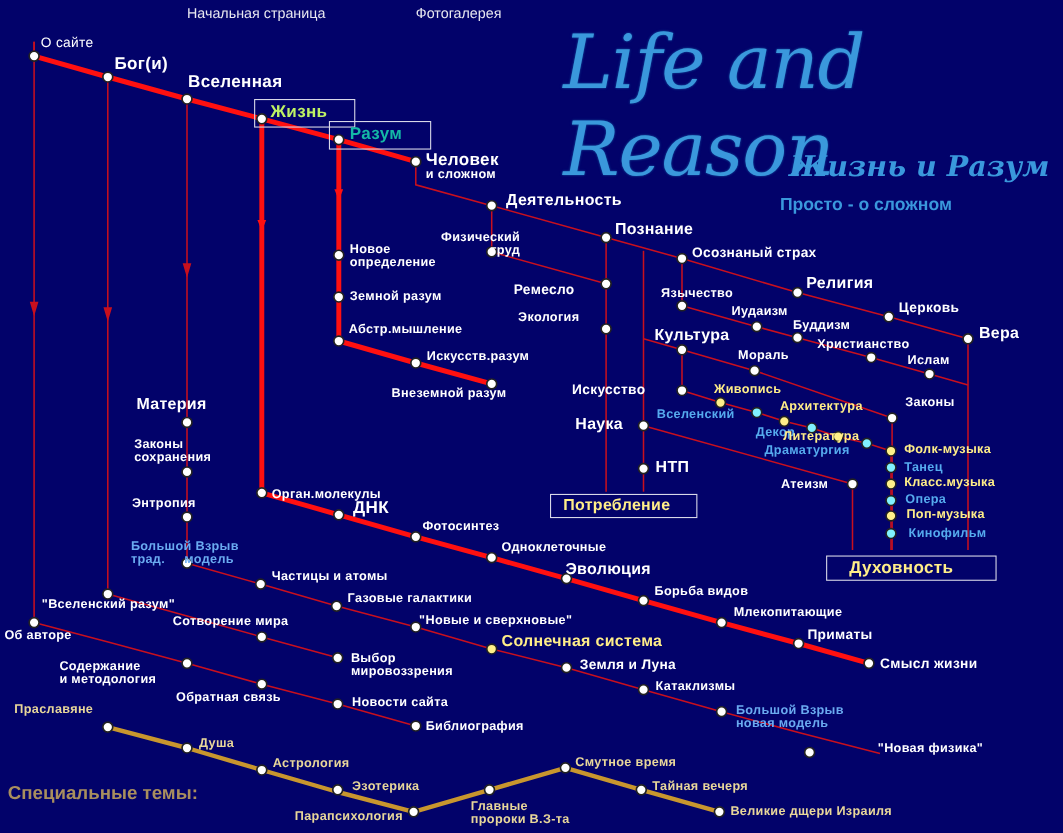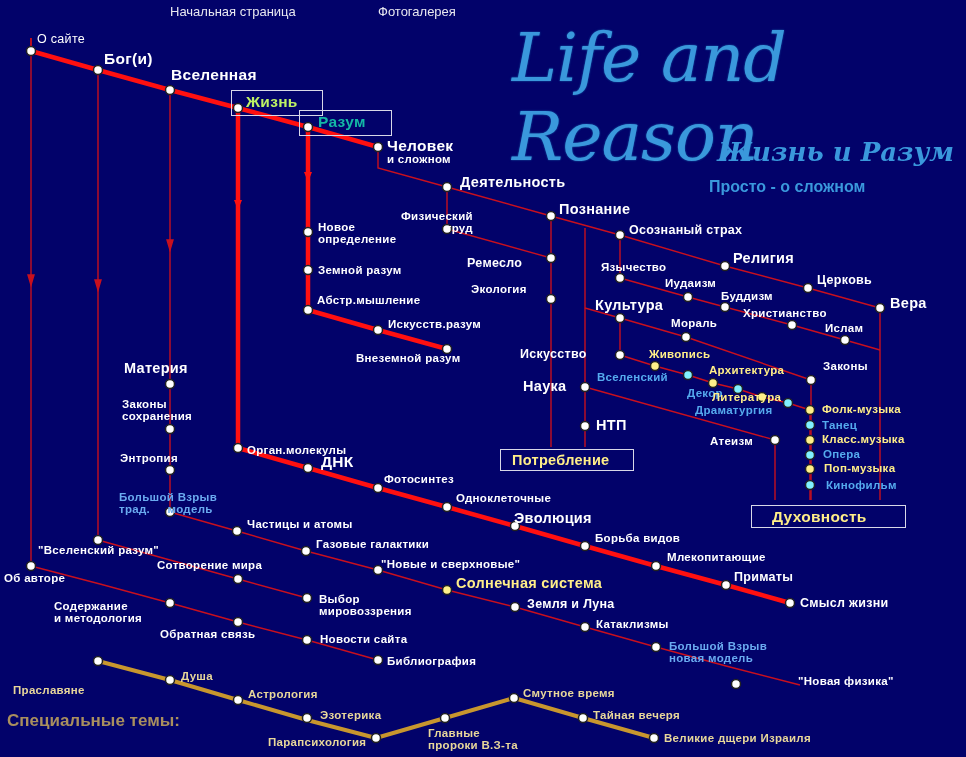--- a/index.html
+++ b/index.html
@@ -296,21 +296,21 @@
 мировоззрения</span>
 
 <span class="lbl s11" style="left:4px;top:573px;">Об авторе</span>
 <span class="lbl s11 two" style="left:54px;top:600px;white-space:pre;">Содержание
 и методология</span>
 <span class="lbl s11" style="left:160px;top:629px;">Обратная связь</span>
 <span class="lbl s11" style="left:320px;top:634px;">Новости сайта</span>
 <span class="lbl s11" style="left:387px;top:656px;">Библиография</span>
 
 <div class="special">Специальные темы:</div>
-<span class="lbl s11 gold" style="left:13px;top:685px;">Праславяне</span>
+<span class="lbl s11 gold" style="left:13px;top:640px;">Праславяне</span>
 <span class="lbl s11 gold" style="left:181px;top:671px;">Душа</span>
 <span class="lbl s11 gold" style="left:248px;top:689px;">Астрология</span>
 <span class="lbl s11 gold" style="left:320px;top:710px;">Эзотерика</span>
 <span class="lbl s11 gold" style="left:236px;top:737px;padding-left:32px;">Парапсихология</span>
 <span class="lbl s11 gold two" style="left:428px;top:727px;white-space:pre;">Главные
 пророки В.З-та</span>
 <span class="lbl s11 gold" style="left:523px;top:688px;">Смутное время</span>
 <span class="lbl s11 gold" style="left:593px;top:710px;">Тайная вечеря</span>
 <span class="lbl s11 gold" style="left:664px;top:733px;">Великие дщери Израиля</span>
 

